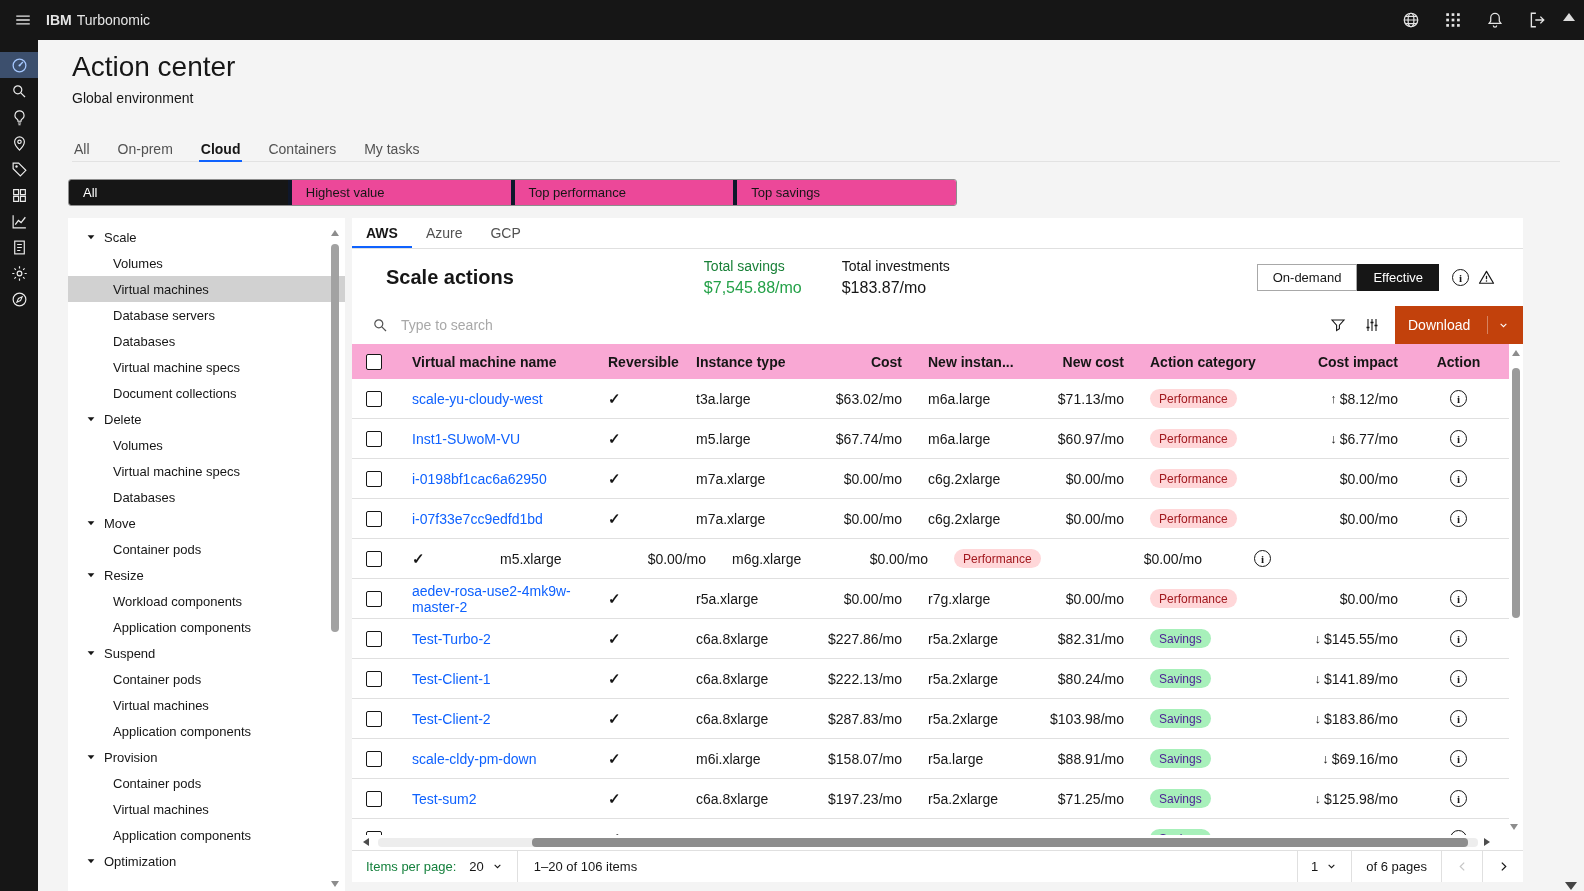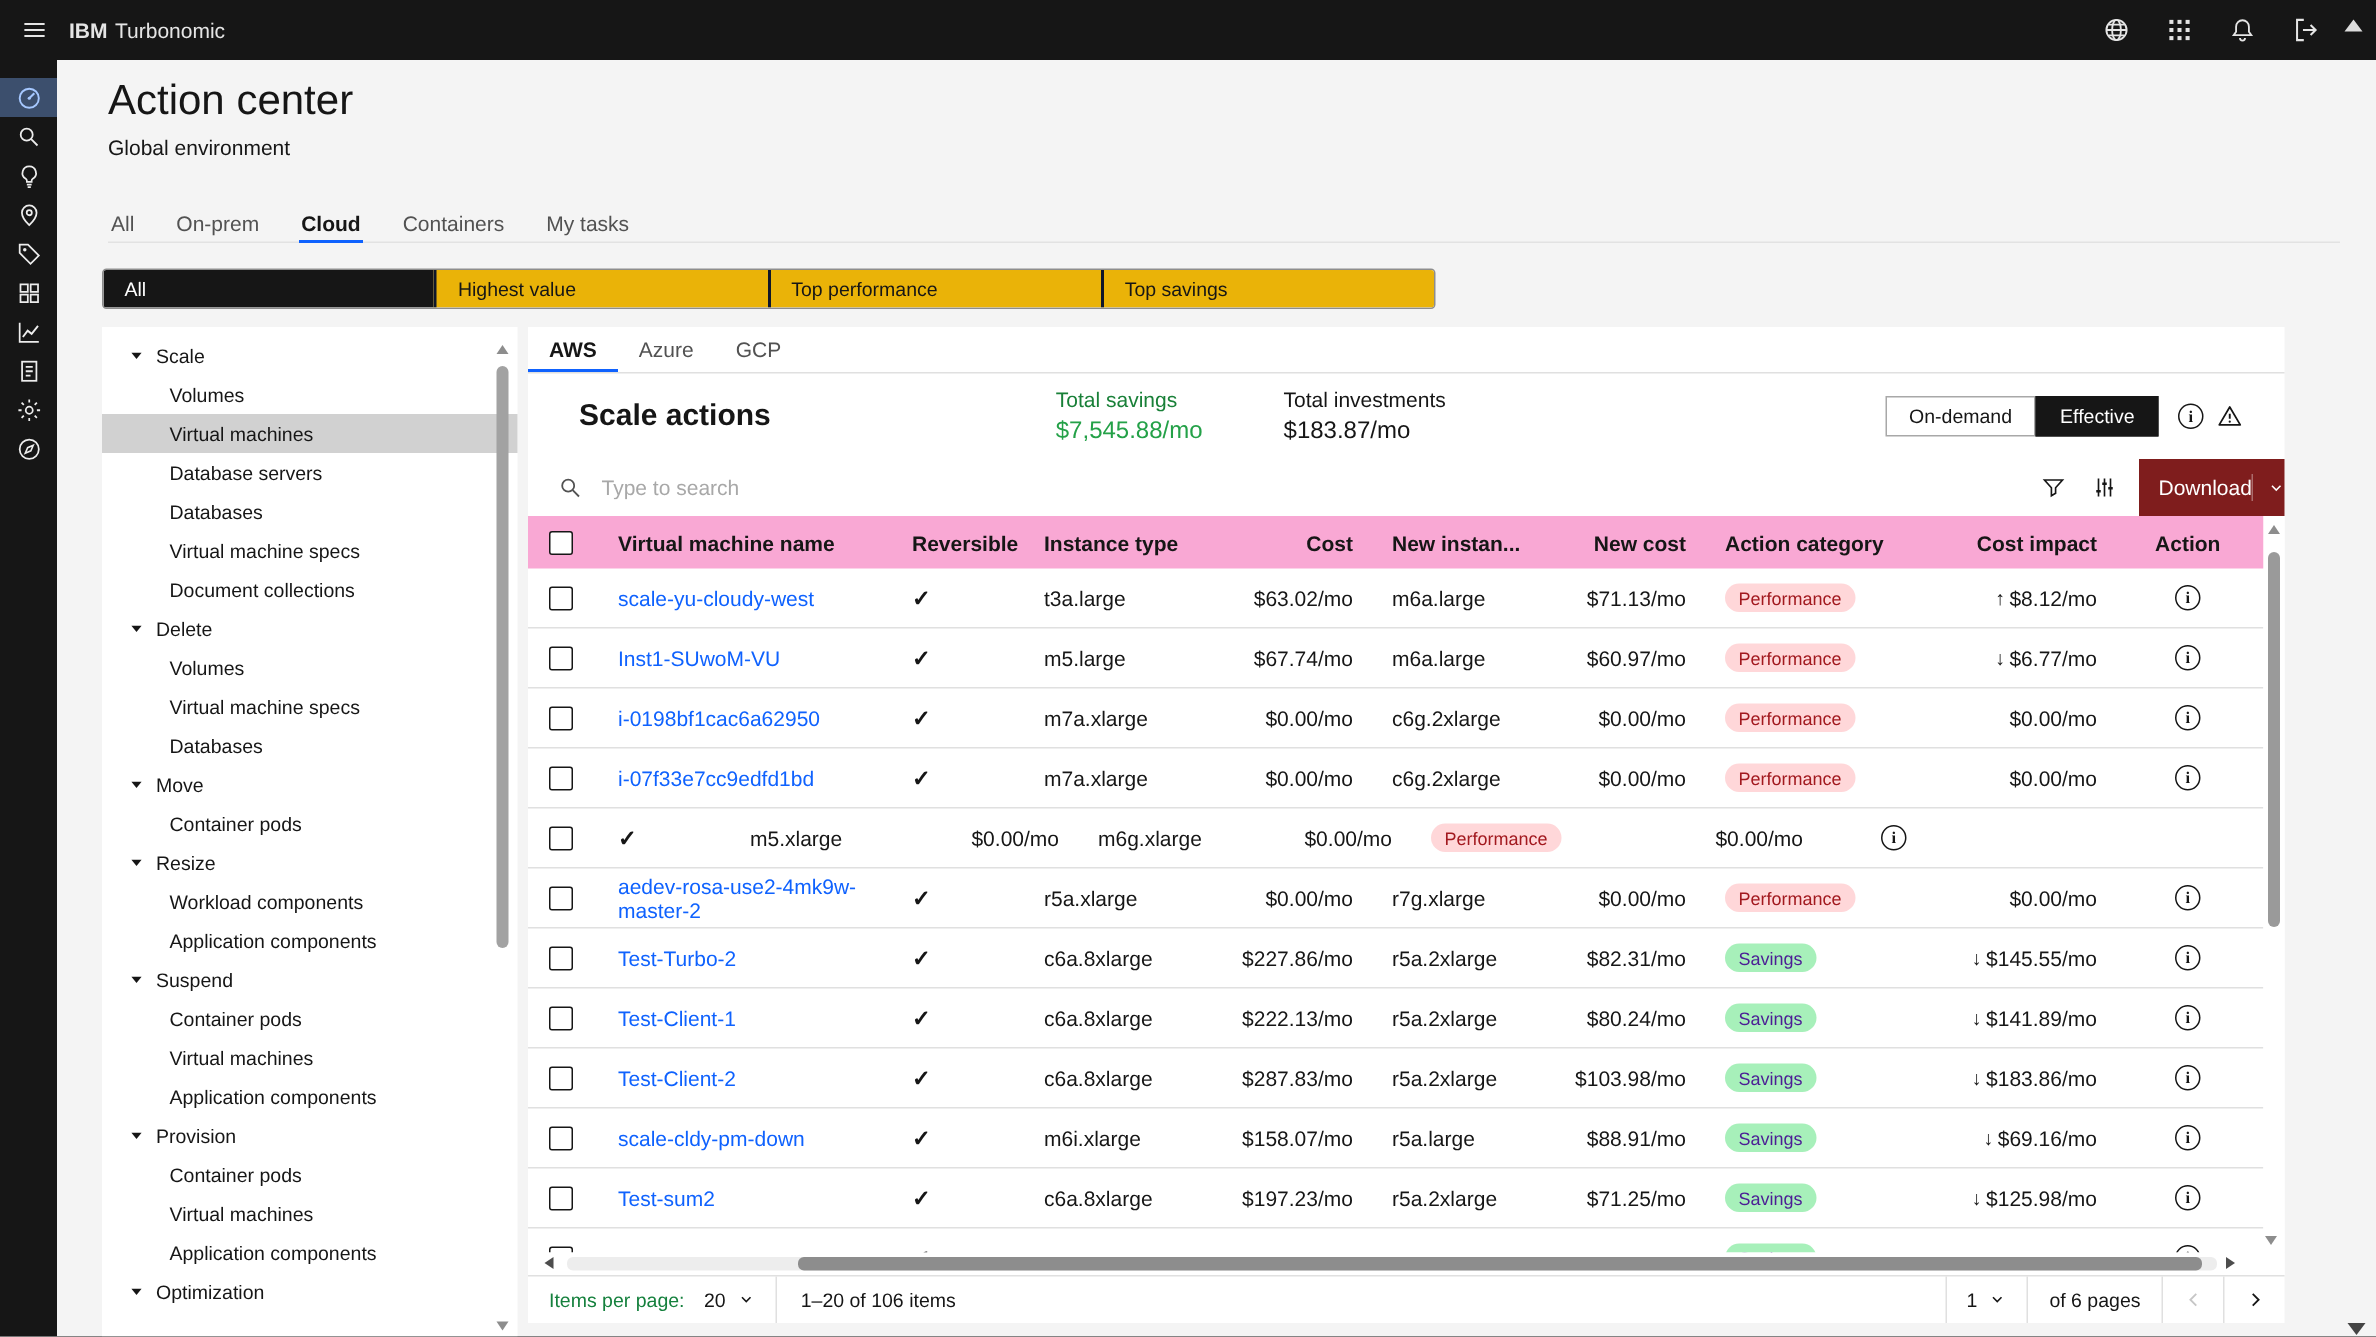--- a/index.html
+++ b/index.html
@@ -28,21 +28,21 @@
 .content{position:absolute;left:38px;top:40px;right:0;bottom:0}
 .page-title{position:absolute;left:34px;top:11px;font-size:28px;font-weight:400;line-height:32px}
 .page-sub{position:absolute;left:34px;top:50px;font-size:14px}
 .main-tabs{position:absolute;left:34px;top:95px;right:24px;height:27px;display:flex;border-bottom:1px solid #e2e2e2}
 .tab{height:27px;display:flex;align-items:center;padding:0 2px;margin-right:24px;font-size:14px;
   color:#525252;cursor:pointer}
 .tab.active{color:#161616;font-weight:700;box-shadow:inset 0 -2px 0 #0f62fe}
 .switcher{position:absolute;left:30px;top:139px;width:889px;height:27px;display:flex;background:#fff;
   border:1px solid #8d8d8d;border-radius:3px;overflow:hidden}
 .switch-seg{flex:1;display:flex;align-items:center;padding-left:14px;font-size:13px;cursor:pointer;
-  border-left:2px solid #0f172a;background:#eab308}
+  border-left:4px solid #0f172a;background:#ec4899}
 .switch-seg:first-child{border-left:none}
 .switch-seg.active{background:#161616;color:#fff}
 
 .tree-panel{position:absolute;left:30px;top:178px;width:277px;bottom:0;background:#fff}
 .tree{padding-top:6px}
 .tree-parent{height:26px;display:flex;align-items:center;padding-left:17px;font-size:13px;cursor:pointer}
 .tree-chev{width:12px;height:12px;display:inline-flex;margin-right:7px;color:#161616}
 .tree-child{height:26px;display:flex;align-items:center;padding-left:45px;font-size:13px;cursor:pointer}
 .tree-child.selected{background:#d1d1d1}
 .tree-scroll{position:absolute;top:8px;right:5px;bottom:4px;width:10px}
@@ -53,42 +53,42 @@
 .tree-thumb{position:absolute;top:18px;left:1px;width:8px;height:388px;background:#a2a2a2;border-radius:4px}
 
 .main-panel{position:absolute;left:314px;top:178px;width:1171px;height:664px;background:#fff;
   display:flex;flex-direction:column}
 .provider-tabs{height:31px;display:flex;border-bottom:1px solid #e0e0e0;flex:none}
 .ptab{padding:0 14px;display:flex;align-items:center;font-size:14px;color:#525252;cursor:pointer}
 .ptab.active{color:#161616;font-weight:700;box-shadow:inset 0 -2px 0 #0f62fe}
 .summary{height:57px;display:flex;align-items:center;padding:0 28px 0 34px;flex:none}
 .panel-title{font-size:20px;font-weight:700}
 .metric{display:flex;flex-direction:column;margin-left:190px}
-.metric.investments{margin-left:54px}
+.metric.investments{margin-left:40px}
 .m-label{font-size:14px}
 .m-value{font-size:16px;margin-top:5px}
 .metric.savings .m-label{color:#198038}
 .metric.savings .m-value{color:#24a148}
 .cost-toggle{margin-left:auto;display:flex}
 .toggle-btn{height:27px;padding:0 15px;display:flex;align-items:center;font-size:13px;background:#fff;
   border:1px solid #a8a8a8;cursor:pointer}
 .toggle-btn.active{background:#161616;color:#fff;border-color:#161616}
 .summary-icons{display:flex;align-items:center;margin-left:13px;gap:9px}
 .info-circle{width:17px;height:17px;border:1px solid #161616;border-radius:50%;display:inline-flex;
   align-items:center;justify-content:center;font-family:"Liberation Serif",serif;font-size:11px;
   font-weight:700;cursor:pointer;flex:none}
 
 .toolbar{height:38px;display:flex;align-items:center;flex:none}
 .search-wrap{flex:1;display:flex;align-items:center;height:100%}
 .search-glyph{margin-left:20px;display:inline-flex;color:#525252}
 .search-input{flex:1;height:100%;border:none;outline:none;background:transparent;margin-left:13px;
   font-size:14px;font-family:inherit;color:#161616}
 .search-input::placeholder{color:#a8a8a8}
 .tool-btn{width:34px;height:34px;display:flex;align-items:center;justify-content:center;cursor:pointer;color:#161616}
-.download-btn{width:97px;height:100%;background:#7f1d1d;color:#fff;display:flex;align-items:center;
+.download-btn{width:128px;height:100%;background:#c2410c;color:#fff;display:flex;align-items:center;
   padding:0 13px;font-size:14px;cursor:pointer;margin-left:6px}
 .dl-chev{margin-left:auto;display:inline-flex;align-items:center;height:18px;padding-left:9px;
   border-left:1px solid rgba(255,255,255,.35)}
 
 .thead{height:35px;width:1157px;display:flex;background:#f9a8d4;flex:none}
 .th{font-weight:700;white-space:nowrap;overflow:hidden}
 .tbody{height:456px;width:1157px;overflow:hidden;flex:none}
 .trow{height:40px;display:flex;border-bottom:1px solid #e0e0e0}
 .td{display:flex;align-items:center;height:100%;padding-left:16px;font-size:14px}
 .td.right{justify-content:flex-end;padding-right:10px;padding-left:4px}

